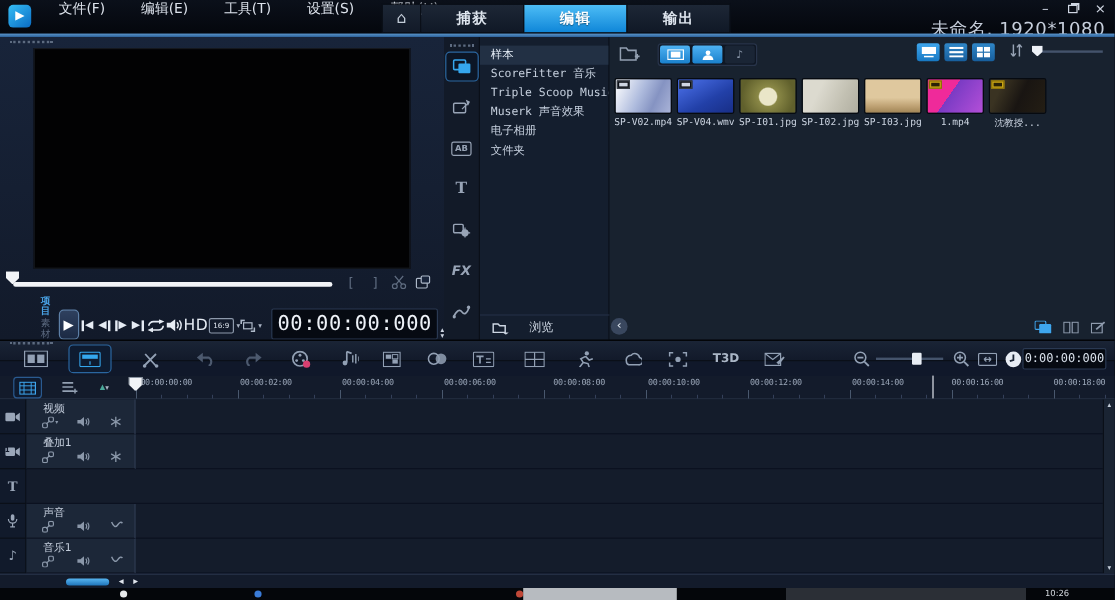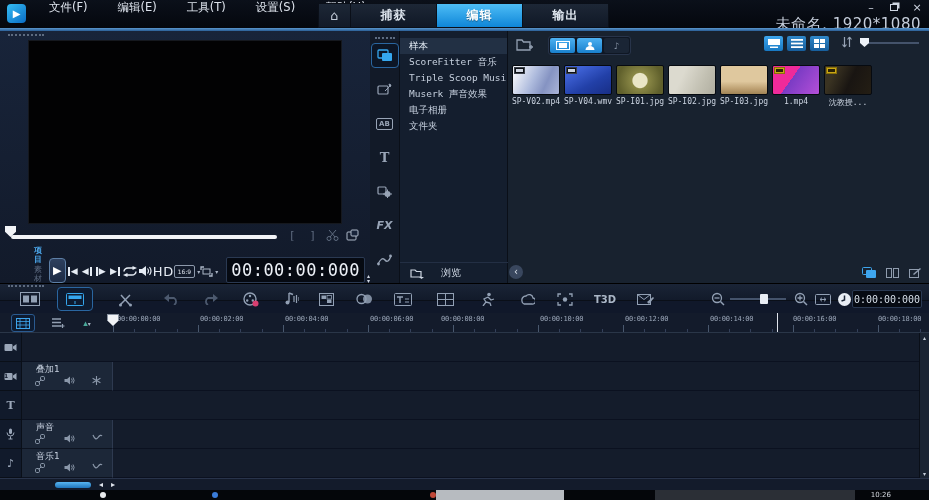--- a/index.html
+++ b/index.html
@@ -604,39 +604,63 @@
     <span class="rtool" style="left:76px">
       <span class="marktri">▴</span>
         <span class="tinytri">▾</span>
     </span>
     <div class="ruler">
       <div class="tickmarks"></div>
       <span class="rlab" style="left:4px">00:00:00:00</span>
       <span class="rlab" style="left:87px">00:00:02:00</span>
       <span class="rlab" style="left:172px">00:00:04:00</span>
       <span class="rlab" style="left:257px">00:00:06:00</span>
-      <span class="rlab" style="left:328px">00:00:08:00</span>
+      <span class="rlab" style="left:348px">00:00:08:00</span>
       <span class="rlab" style="left:427px">00:00:10:00</span>
       <span class="rlab" style="left:512px">00:00:12:00</span>
       <span class="rlab" style="left:597px">00:00:14:00</span>
       <span class="rlab" style="left:680px">00:00:16:00</span>
       <span class="rlab" style="left:765px">00:00:18:00</span>
     </div>
     <span class="cursorline"></span>
     <span class="playhead"></span>
   </div>
 
   <div class="tracks">
 
     <div class="trow">
       <div class="trail">
         <svg width="13" height="9" viewBox="0 0 13 9">
             <rect x="0.5" y="1" width="8" height="7" rx="1" fill="currentColor"></rect>
             <path d="M9 3.5L12.5 1v7L9 5.5z" fill="currentColor"></path>
           </svg>
+      </div>
+      <div class="thead">
+        <div class="tname">视频</div>
+        <div class="ticons">
+          <span class="tic link">
+            <svg width="10" height="10" viewBox="0 0 10 10">
+                <path d="M3.5 6.5l3-3" stroke="currentColor"></path>
+                <rect x="0.5" y="5.5" width="4" height="4" rx="1.2" fill="none" stroke="currentColor"></rect>
+                <rect x="5.5" y="0.5" width="4" height="4" rx="1.2" fill="none" stroke="currentColor"></rect>
+              </svg>
+            <span class="tdrop">▾</span>
+          </span>
+          <span class="tic spk">
+            <svg width="11" height="9" viewBox="0 0 11 9">
+                <path d="M0.5 3h2.5L6 0.5v8L3 6H0.5z" fill="currentColor"></path>
+                <path d="M7.5 2.5q1.5 2 0 4M9 1.5q2.2 3 0 6" stroke="currentColor" fill="none" stroke-width="1"></path>
+              </svg>
+          </span>
+          <span class="tic extra">
+            <svg width="9" height="9" viewBox="0 0 9 9">
+                <path d="M4.5 0v9M0.6 2.2l7.8 4.6M8.4 2.2L0.6 6.8" stroke="currentColor" stroke-width="1.1"></path>
+              </svg>
+          </span>
+        </div>
       </div>
       <div class="tlane"></div>
     </div>
 
     <div class="trow">
       <div class="trail" style="position:relative">
         <svg width="13" height="9" viewBox="0 0 13 9">
             <rect x="0.5" y="1" width="8" height="7" rx="1" fill="currentColor"></rect>
             <path d="M9 3.5L12.5 1v7L9 5.5z" fill="currentColor"></path>
           </svg>

